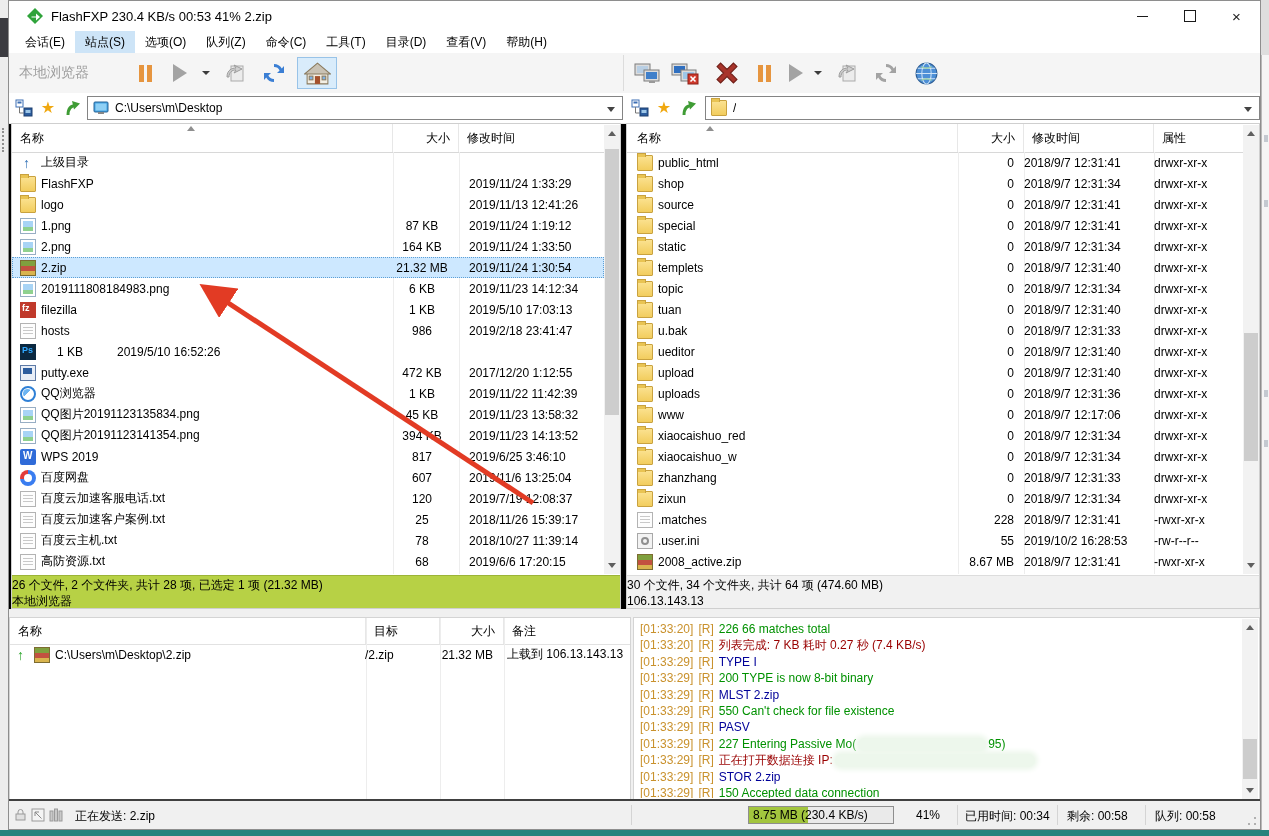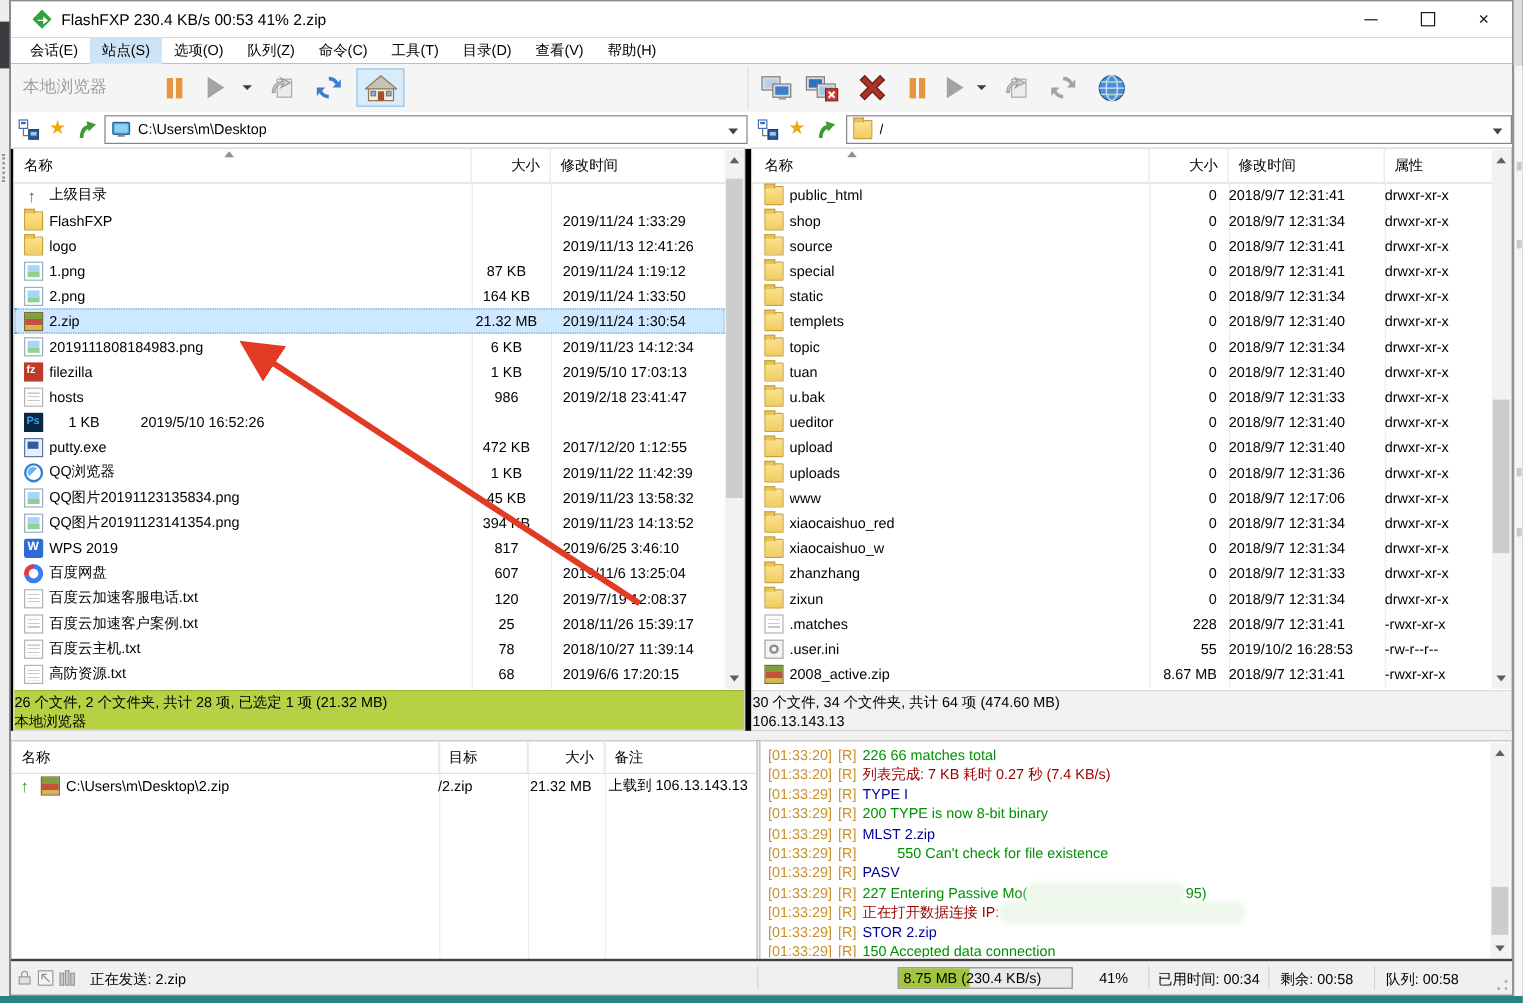--- a/index.html
+++ b/index.html
@@ -679,21 +679,21 @@
   </div>
   <div id="bottom-vsep"></div>
 
   <div id="log-panel">
     <div class="log-lines" id="log-lines">
         <div class="log-line"><span class="lt" style="color: rgb(201, 145, 44);">[01:33:20]</span><span class="lt" style="color: rgb(201, 145, 44);">[R]</span><span style="color: rgb(0, 145, 0);">226 66 matches total</span></div>
         <div class="log-line"><span class="lt" style="color: rgb(201, 145, 44);">[01:33:20]</span><span class="lt" style="color: rgb(201, 145, 44);">[R]</span><span style="color: rgb(153, 0, 0);">列表完成: 7 KB 耗时 0.27 秒 (7.4 KB/s)</span></div>
         <div class="log-line"><span class="lt" style="color: rgb(201, 145, 44);">[01:33:29]</span><span class="lt" style="color: rgb(201, 145, 44);">[R]</span><span style="color: rgb(0, 0, 153);">TYPE I</span></div>
         <div class="log-line"><span class="lt" style="color: rgb(201, 145, 44);">[01:33:29]</span><span class="lt" style="color: rgb(201, 145, 44);">[R]</span><span style="color: rgb(0, 145, 0);">200 TYPE is now 8-bit binary</span></div>
         <div class="log-line"><span class="lt" style="color: rgb(201, 145, 44);">[01:33:29]</span><span class="lt" style="color: rgb(201, 145, 44);">[R]</span><span style="color: rgb(0, 0, 153);">MLST 2.zip</span></div>
-        <div class="log-line"><span class="lt" style="color: rgb(201, 145, 44);">[01:33:29]</span><span class="lt" style="color: rgb(201, 145, 44);">[R]</span><span style="color: rgb(0, 145, 0); margin-left: 29px;">550 Can't check for file existence</span></div>
+        <div class="log-line"><span class="lt" style="color: rgb(201, 145, 44);">[01:33:29]</span><span class="lt" style="color: rgb(201, 145, 44);">[R]</span><span style="color: rgb(0, 145, 0);">550 Can't check for file existence</span></div>
         <div class="log-line"><span class="lt" style="color: rgb(201, 145, 44);">[01:33:29]</span><span class="lt" style="color: rgb(201, 145, 44);">[R]</span><span style="color: rgb(0, 0, 153);">PASV</span></div>
         <div class="log-line"><span class="lt" style="color: rgb(201, 145, 44);">[01:33:29]</span><span class="lt" style="color: rgb(201, 145, 44);">[R]</span><span style="color: rgb(0, 145, 0);">227 Entering Passive Mo(</span><span class="redact" style="width: 128px;"></span><span style="color: rgb(0, 145, 0);">95)</span></div>
         <div class="log-line"><span class="lt" style="color: rgb(201, 145, 44);">[01:33:29]</span><span class="lt" style="color: rgb(201, 145, 44);">[R]</span><span style="color: rgb(153, 0, 0);">正在打开数据连接 IP:</span><span class="redact" style="width: 200px;"></span></div>
         <div class="log-line"><span class="lt" style="color: rgb(201, 145, 44);">[01:33:29]</span><span class="lt" style="color: rgb(201, 145, 44);">[R]</span><span style="color: rgb(0, 0, 153);">STOR 2.zip</span></div>
         <div class="log-line"><span class="lt" style="color: rgb(201, 145, 44);">[01:33:29]</span><span class="lt" style="color: rgb(201, 145, 44);">[R]</span><span style="color: rgb(0, 145, 0);">150 Accepted data connection</span></div>
       </div>
     <div class="sb" id="log-sb" style="bottom:1px">
       <span class="arr up"></span>
       <div class="thumb" style="bottom:20px;height:40px"></div>
       <span class="arr dn"></span>

